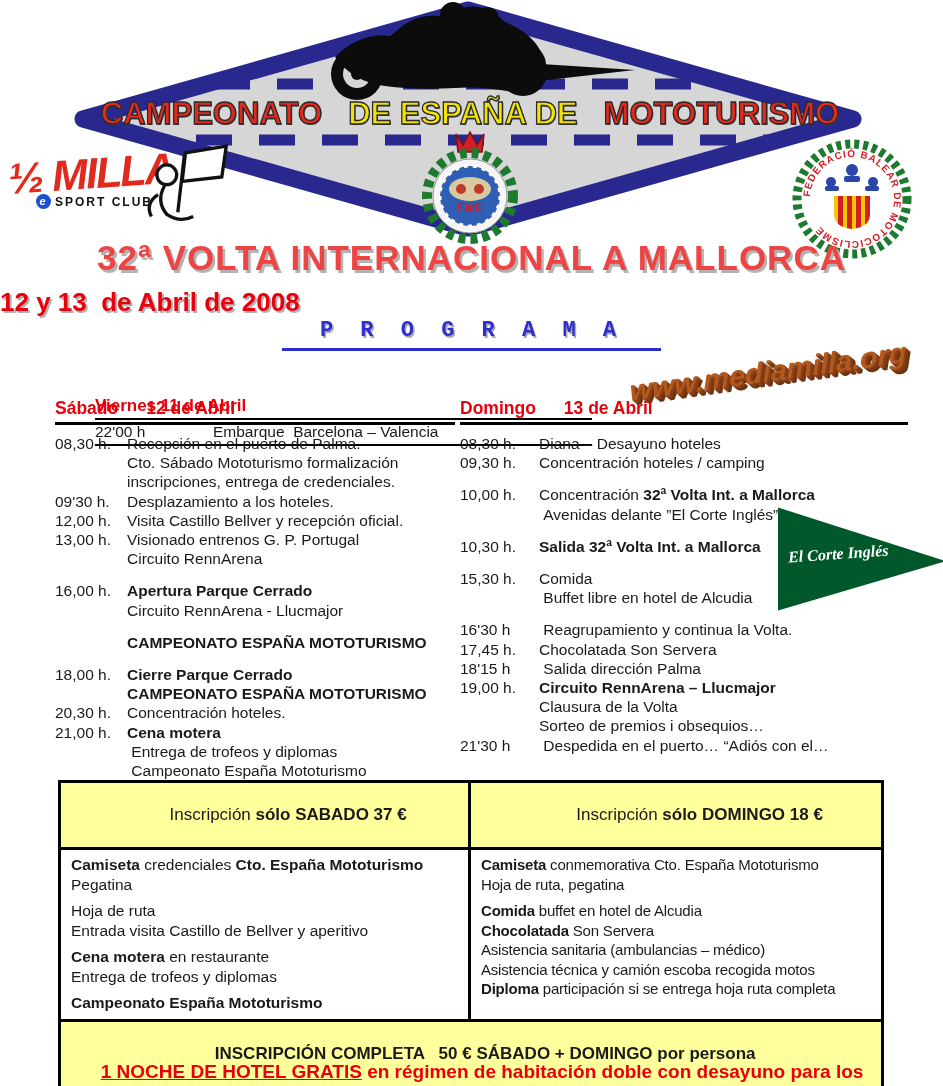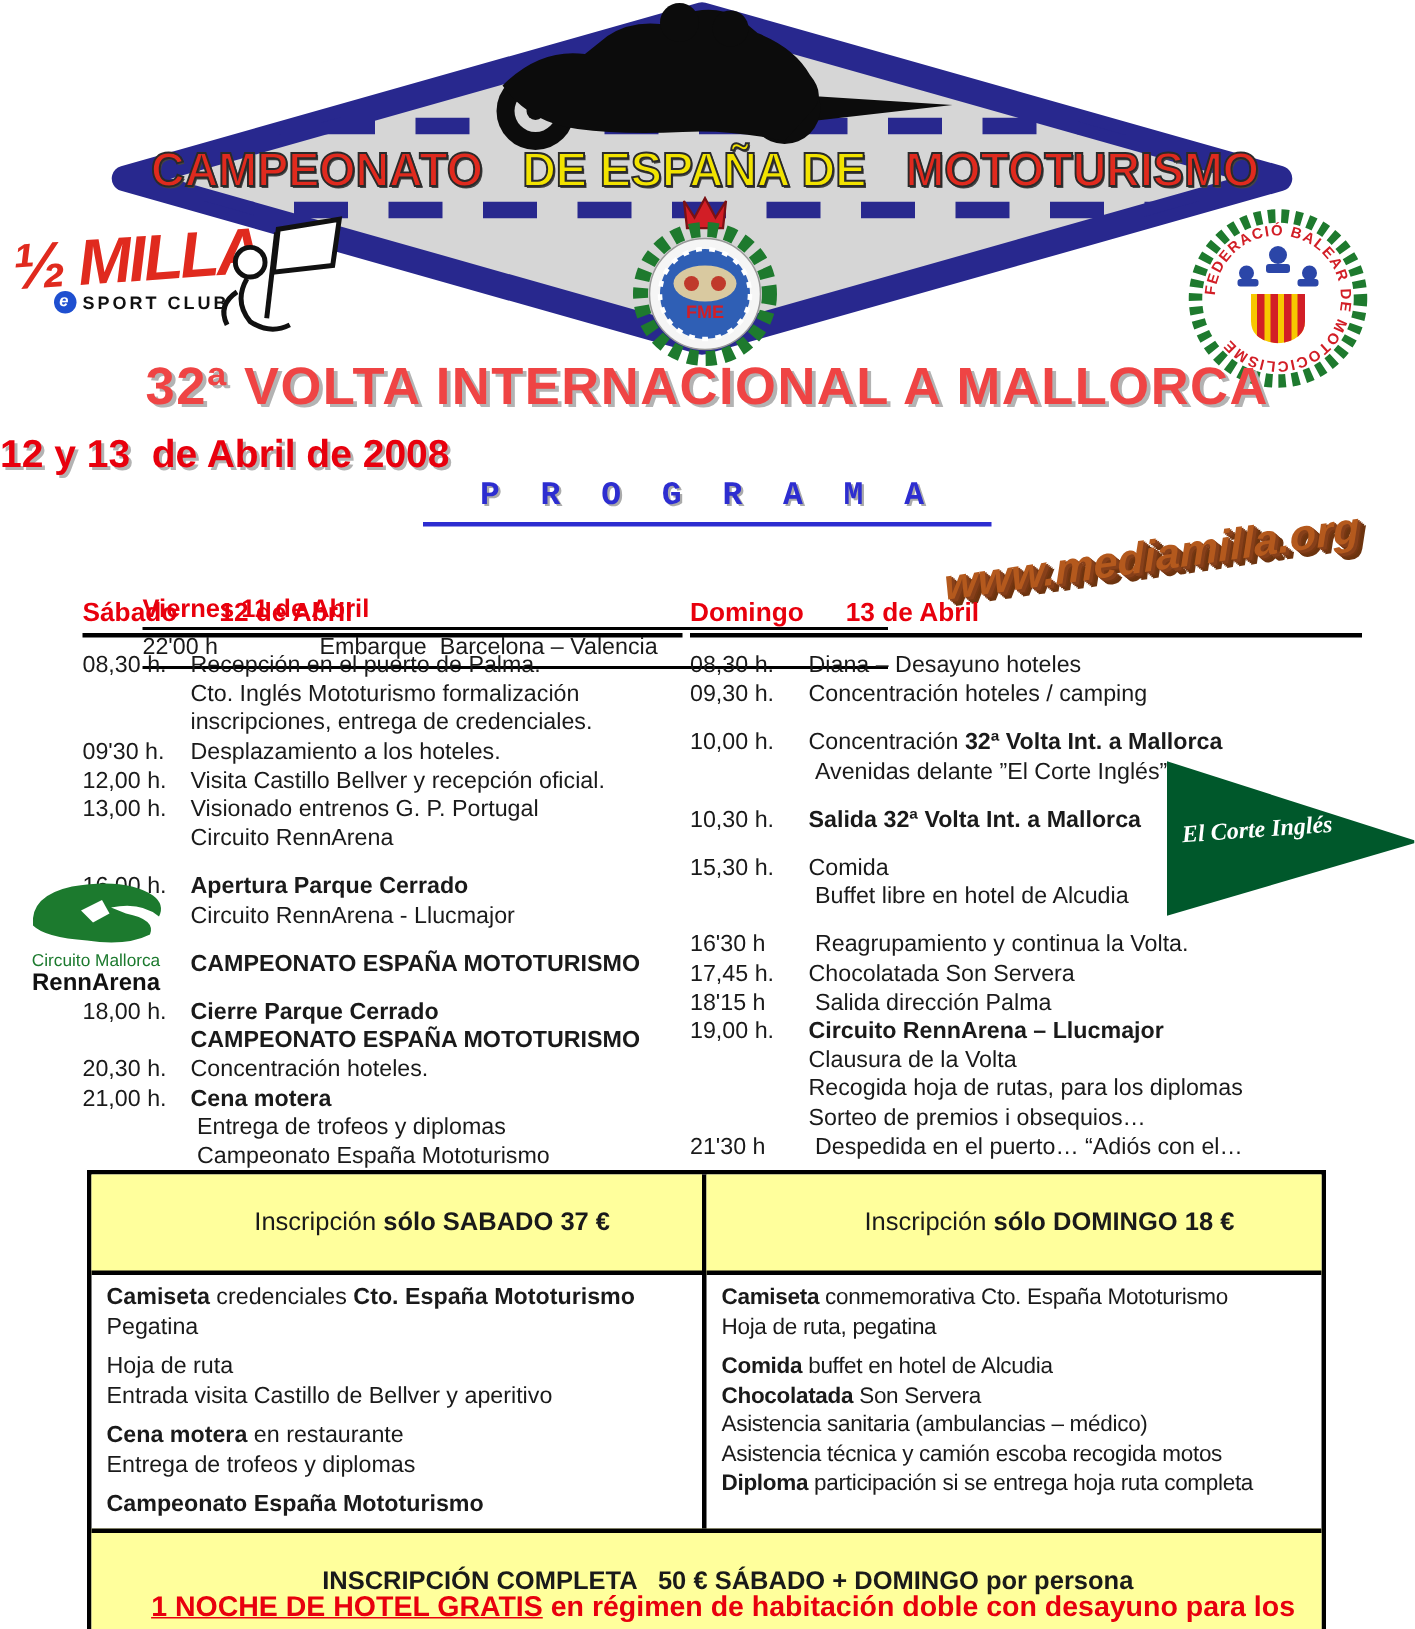--- a/index.html
+++ b/index.html
@@ -209,21 +209,21 @@
       <span>Sábado</span><span class="hdr-date">12 de Abril</span>
     </div>
     <div>
 
     <div class="srow">
           <span class="time">08,30 h.</span>
           <span class="desc"><b></b><span>Recepción en el puerto de Palma.</span><b></b><span></span></span>
         </div>
         <div class="srow">
           <span class="time"></span>
-          <span class="desc"><b></b><span>Cto. Inglés Mototurismo formalización</span><b></b><span></span></span>
+          <span class="desc"><b></b><span>Cto. Sábado Mototurismo formalización</span><b></b><span></span></span>
         </div>
         <div class="srow">
           <span class="time"></span>
           <span class="desc"><b></b><span>inscripciones, entrega de credenciales.</span><b></b><span></span></span>
         </div>
         <div class="srow">
           <span class="time">09'30 h.</span>
           <span class="desc"><b></b><span>Desplazamiento a los hoteles.</span><b></b><span></span></span>
         </div>
         <div class="srow">
@@ -326,41 +326,32 @@
         <div class="srow">
           <span class="time">19,00 h.</span>
           <span class="desc"><b>Circuito RennArena – Llucmajor</b><span></span><b></b><span></span></span>
         </div>
         <div class="srow">
           <span class="time"></span>
           <span class="desc"><b></b><span>Clausura de la Volta</span><b></b><span></span></span>
         </div>
         <div class="srow">
           <span class="time"></span>
-          <span class="desc"><b></b><span>Recogida hoja de rutas, para los diplomas</span><b></b><span></span></span>
         </div>
         <div class="srow">
           <span class="time"></span>
           <span class="desc"><b></b><span>Sorteo de premios i obsequios…</span><b></b><span></span></span>
         </div>
         <div class="srow">
           <span class="time">21'30 h</span>
           <span class="desc"><b></b><span> Despedida en el puerto… “Adiós con el…</span><b></b><span></span></span>
         </div>
       </div>
   </div>
 
-  <div class="rennarena">
-    <svg viewBox="0 0 100 52">
-      <path d="M8 34 Q6 14 34 8 Q70 2 88 14 Q96 20 92 28 Q80 18 60 22 L70 26 Q90 30 86 40 Q70 48 44 44 Q16 42 8 34 Z" fill="#1c7a2e"></path>
-      <path d="M40 24 l14 -7 l5 9 l-11 6 Z" fill="#fff"></path>
-    </svg>
-    <div class="renn-top">Circuito Mallorca</div>
-    <div class="renn-bottom">RennArena</div>
-  </div>
 
   <div class="corte">
     <span>El Corte Inglés</span>
   </div>
 
   <div class="pricing">
     <div class="p-grid">
       <div class="p-cell-left">
         <div class="p-head">
           <span>Inscripción </span><b>sólo SABADO 37 €</b>

